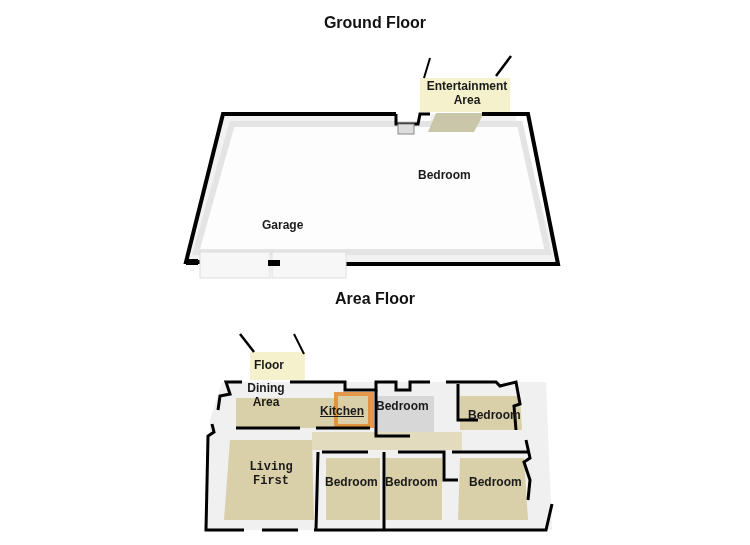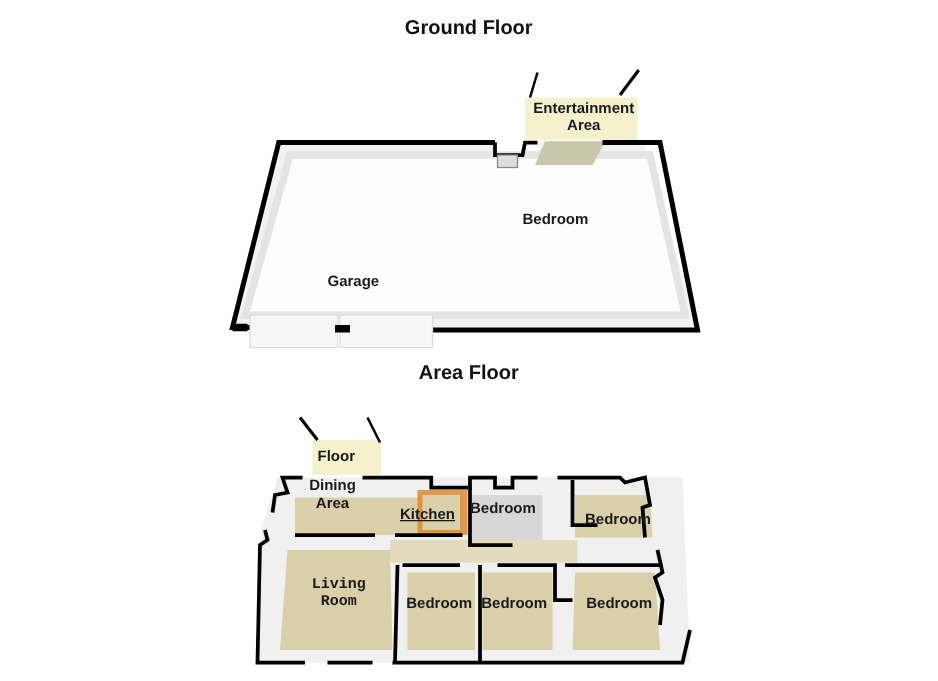--- a/index.html
+++ b/index.html
@@ -87,17 +87,17 @@
 <div class="lbl" style="left:254px; top:358px;">Floor</div>
 <div class="lbl" style="left:244px; top:381px; width:44px;">
   <div>Dining</div>
   <div>Area</div>
 </div>
 <div class="lbl" style="left:320px; top:404px;text-decoration:underline;">Kitchen</div>
 <div class="lbl" style="left:376px; top:399px;">Bedroom</div>
 <div class="lbl" style="left:468px; top:408px;">Bedroom</div>
 <div class="lbl" style="left:246px; top:460px; width:50px;font-family:Liberation Mono, monospace;">
   <div>Living</div>
-  <div>Room</div>
+  <div>First</div>
 </div>
 <div class="lbl" style="left:325px; top:475px;">Bedroom</div>
 <div class="lbl" style="left:385px; top:475px;">Bedroom</div>
 <div class="lbl" style="left:469px; top:475px;">Bedroom</div>
 
 </body></html>

